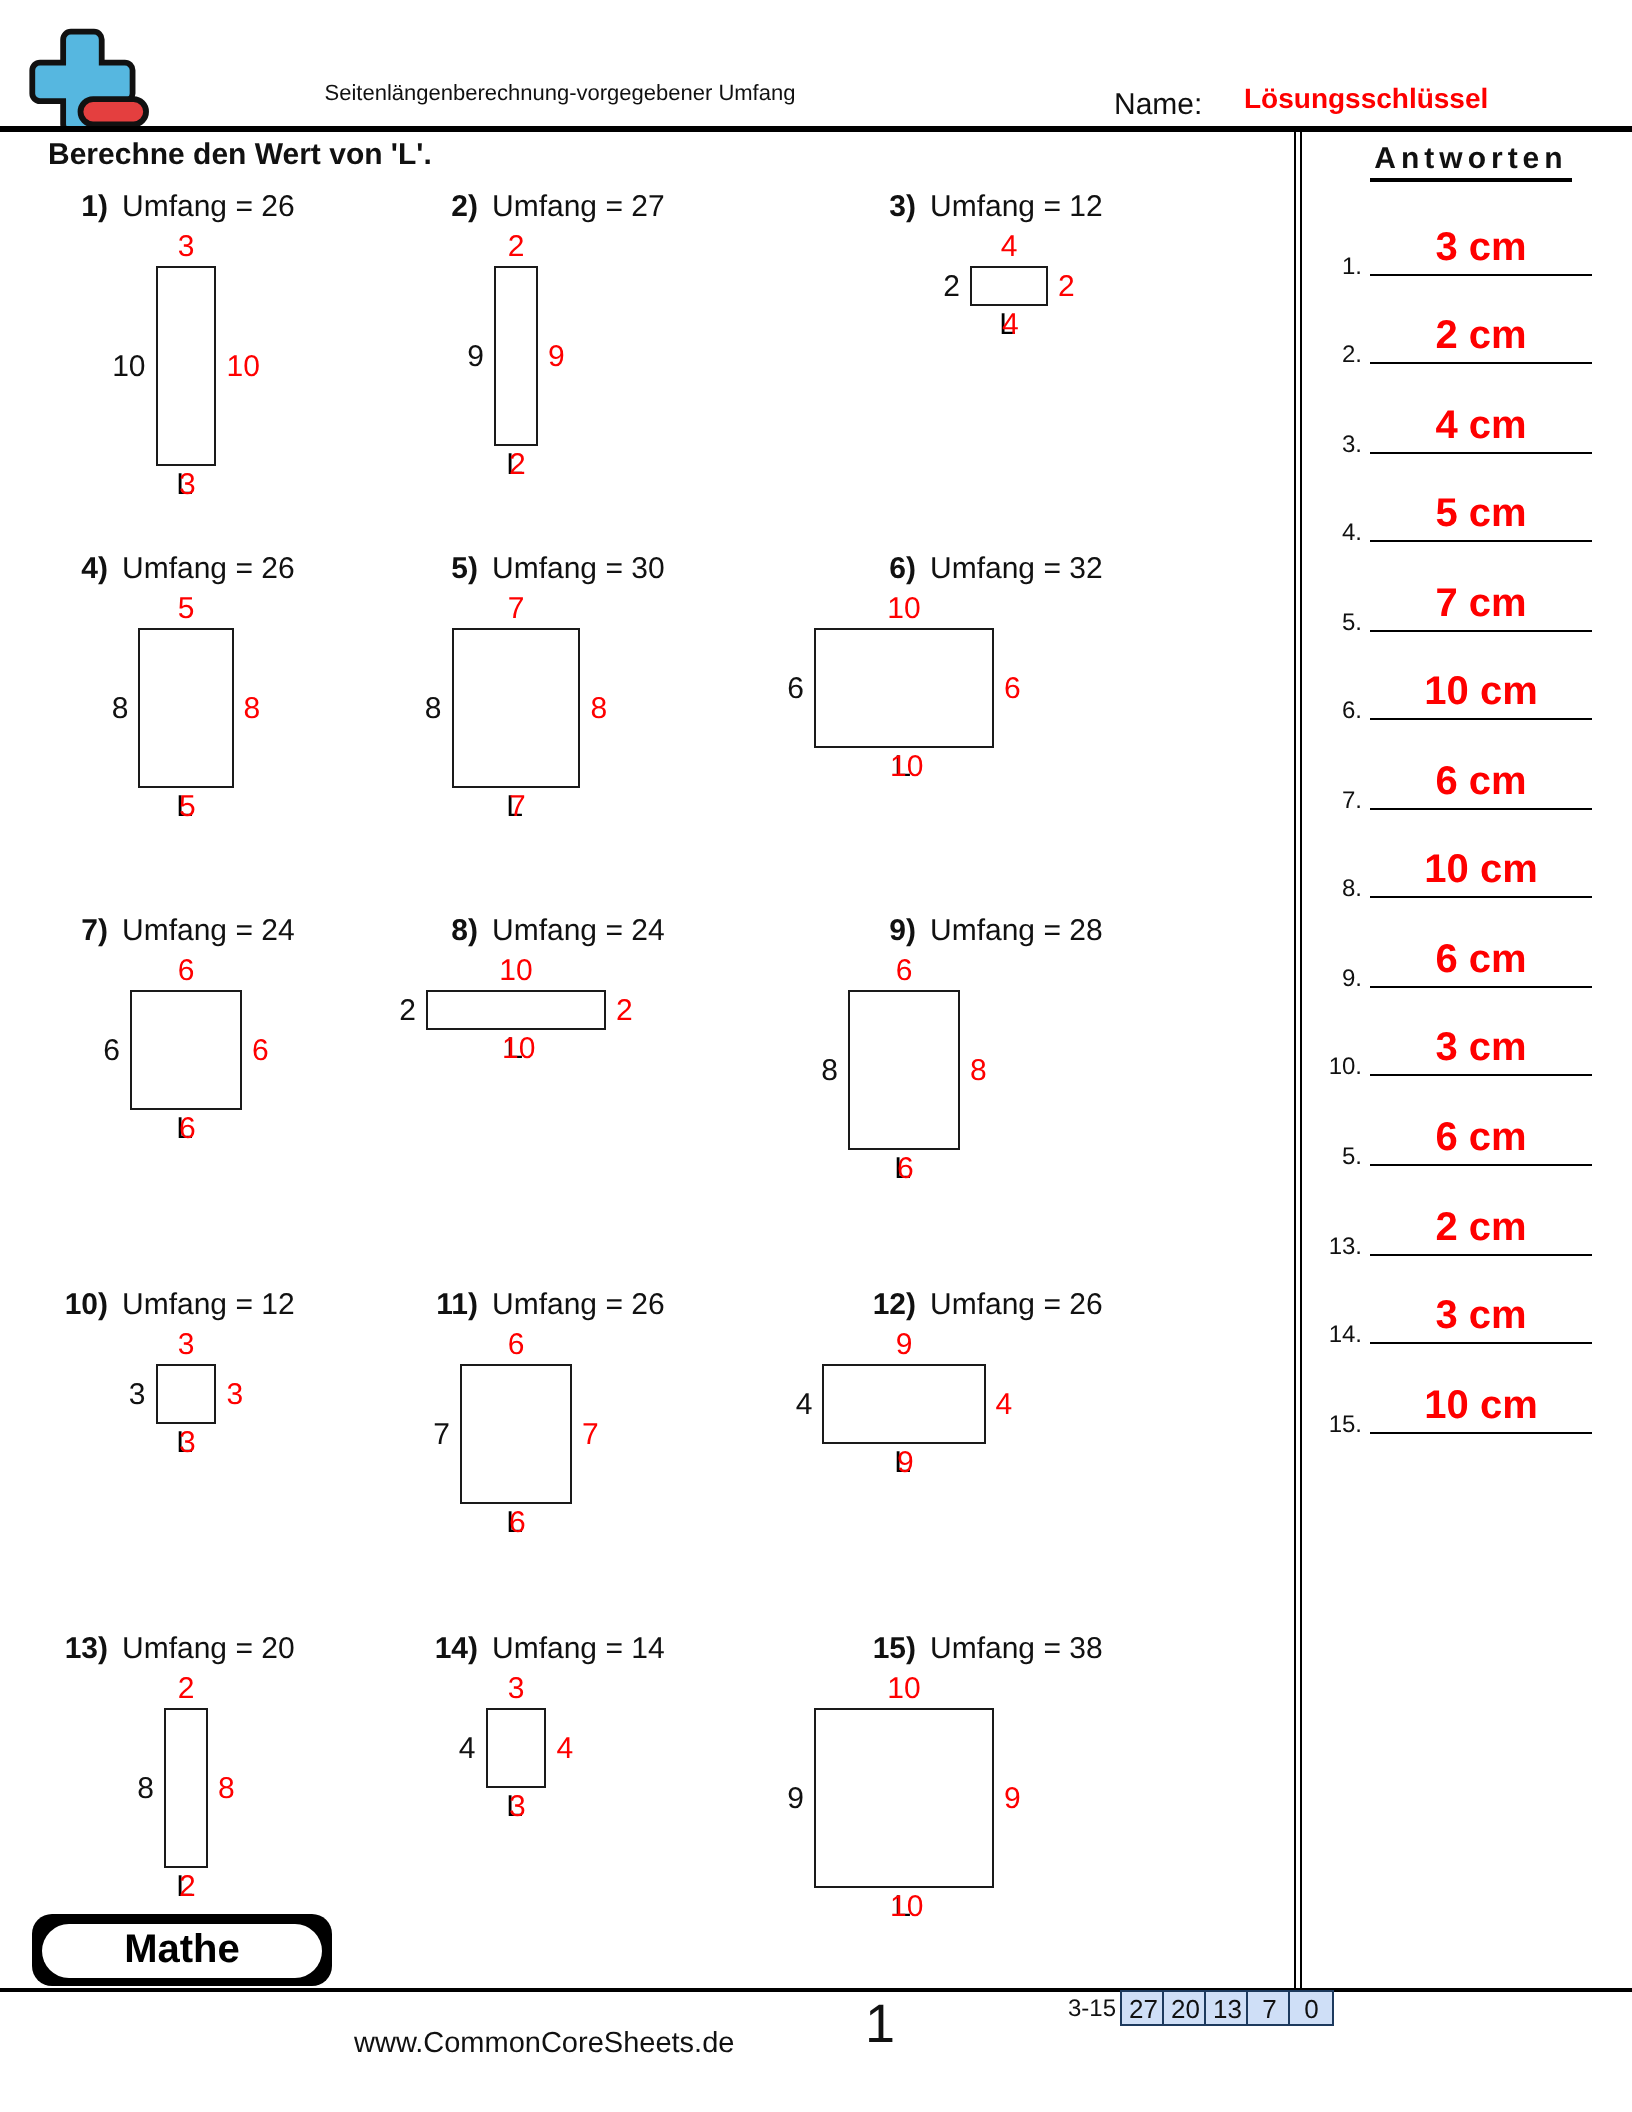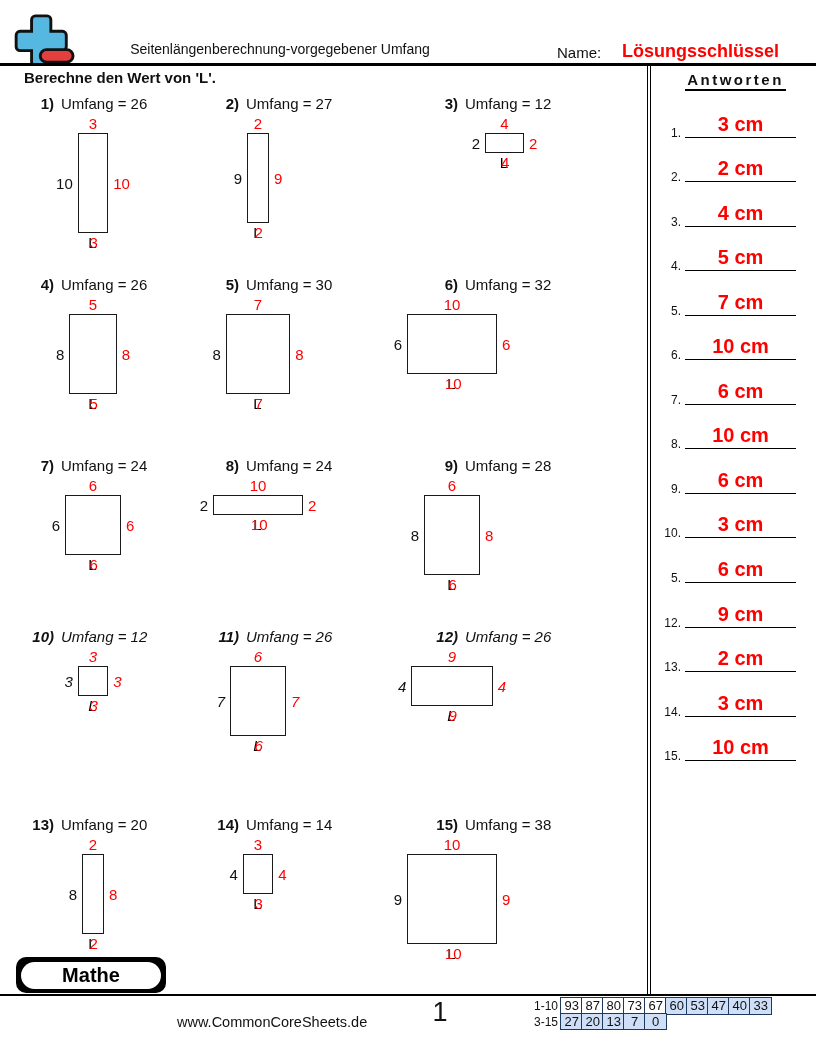--- a/index.html
+++ b/index.html
@@ -11,42 +11,42 @@
     --ink:#111;
   }
   *{margin:0;padding:0;box-sizing:border-box;}
   html,body{background:#fff;}
   .page{
     position:relative;width:816px;height:1056px;margin:0 auto;background:#fff;
     font-family:"Liberation Sans", sans-serif;color:var(--ink);overflow:hidden;
   }
   
   .logo{position:absolute;left:14px;top:12px;}
-  .hdr-title{position:absolute;left:0;top:41px;width:560px;text-align:center;font-size:14px;}
+  .hdr-title{position:absolute;left:0;top:41px;width:560px;text-align:center;font-size:11px;}
   .hdr-name{position:absolute;left:557px;top:44px;font-size:15px;}
-  .hdr-key{position:absolute;left:622px;top:41px;font-size:18px;font-weight:bold;color:var(--accent-red);}
+  .hdr-key{position:absolute;left:622px;top:41px;font-size:14px;font-weight:bold;color:var(--accent-red);}
   .hdr-rule{position:absolute;left:0;top:63px;width:816px;border-top:3px solid #000;}
   .instruction{position:absolute;left:24px;top:69px;font-size:15px;font-weight:bold;}
   
   .vdiv{position:absolute;left:647px;top:66px;bottom:61px;width:4px;
         border-left:1.8px solid #000;border-right:1.8px solid #000;}
   
   .answers{position:absolute;left:655px;top:66px;width:161px;}
   .ans-title{display:block;margin:5px auto 0;width:max-content;font-size:15px;font-weight:bold;
              letter-spacing:2.5px;border-bottom:2px solid #000;padding:0 2px 1px;}
   .alist{margin-top:10px;}
   .arow{position:relative;height:44.55px;}
   .anum{position:absolute;left:4px;bottom:6px;width:22px;text-align:right;font-size:12px;}
   .aline{position:absolute;left:30px;right:20px;bottom:8px;border-bottom:1.7px solid #000;}
   .atext{position:absolute;left:30px;right:20px;bottom:10px;text-align:center;
          color:var(--accent-red);font-weight:bold;font-size:20px;}
   
   .problem{position:absolute;}
   .c1{left:28px;} .c2{left:213px;} .c3{left:432px;}
-  .r1{top:95px;} .r2{top:276px;} .r3{top:457px;} .r4{top:628px;font-style:italic;} .r5{top:816px;}
+  .r1{top:95px;} .r2{top:276px;} .r3{top:457px;} .r4{top:644px;} .r5{top:816px;}
   .ptitle{display:flex;font-size:15px;white-space:nowrap;height:17px;line-height:17px;}
   .pnum{font-weight:bold;width:26px;text-align:right;margin-right:7px;}
   .figwrap{display:flex;justify-content:center;margin-top:3px;}
   .c1 .figwrap{width:130px;} .c2 .figwrap{width:90px;} .c3 .figwrap{width:40px;}
   .prob-3 .figwrap{width:145px;}
   .fig{display:flex;flex-direction:column;align-items:center;}
   .lab{font-size:15px;line-height:17px;}
   .lab.top{color:var(--accent-red);height:17px;margin-bottom:1px;}
   .mid{display:flex;align-items:center;}
   .lab.left{margin-right:5px;}
@@ -140,25 +140,20 @@
           <span class="anum">10.</span>
           <span class="atext">3 cm</span>
           <span class="aline"></span>
         </div>
       <div class="arow">
           <span class="anum">5.</span>
           <span class="atext">6 cm</span>
           <span class="aline"></span>
         </div>
       <div class="arow">
-          <span class="anum">12.</span>
-          <span class="atext">9 cm</span>
-          <span class="aline"></span>
-        </div>
-      <div class="arow">
           <span class="anum">13.</span>
           <span class="atext">2 cm</span>
           <span class="aline"></span>
         </div>
       <div class="arow">
           <span class="anum">14.</span>
           <span class="atext">3 cm</span>
           <span class="aline"></span>
         </div>
       <div class="arow">
@@ -486,33 +481,20 @@
 
   <div class="ftr-rule"></div>
   <div class="mathe-pill">
     <div class="mathe-inner">
         <span>Mathe</span>
       </div>
   </div>
   <div class="website">www.CommonCoreSheets.de</div>
   <div class="pagenum">1</div>
   <div class="scoregrid">
-    <div class="srow">
-      <span class="slabel">1-10</span>
-      <span class="scell">93</span>
-      <span class="scell">87</span>
-      <span class="scell">80</span>
-      <span class="scell">73</span>
-      <span class="scell">67</span>
-      <span class="scell hl">60</span>
-      <span class="scell hl">53</span>
-      <span class="scell hl">47</span>
-      <span class="scell hl">40</span>
-      <span class="scell hl">33</span>
-    </div>
     <div class="srow srow2">
       <span class="slabel">3-15</span>
       <span class="scell hl">27</span>
       <span class="scell hl">20</span>
       <span class="scell hl">13</span>
       <span class="scell hl">7</span>
       <span class="scell hl">0</span>
     </div>
   </div>
 

